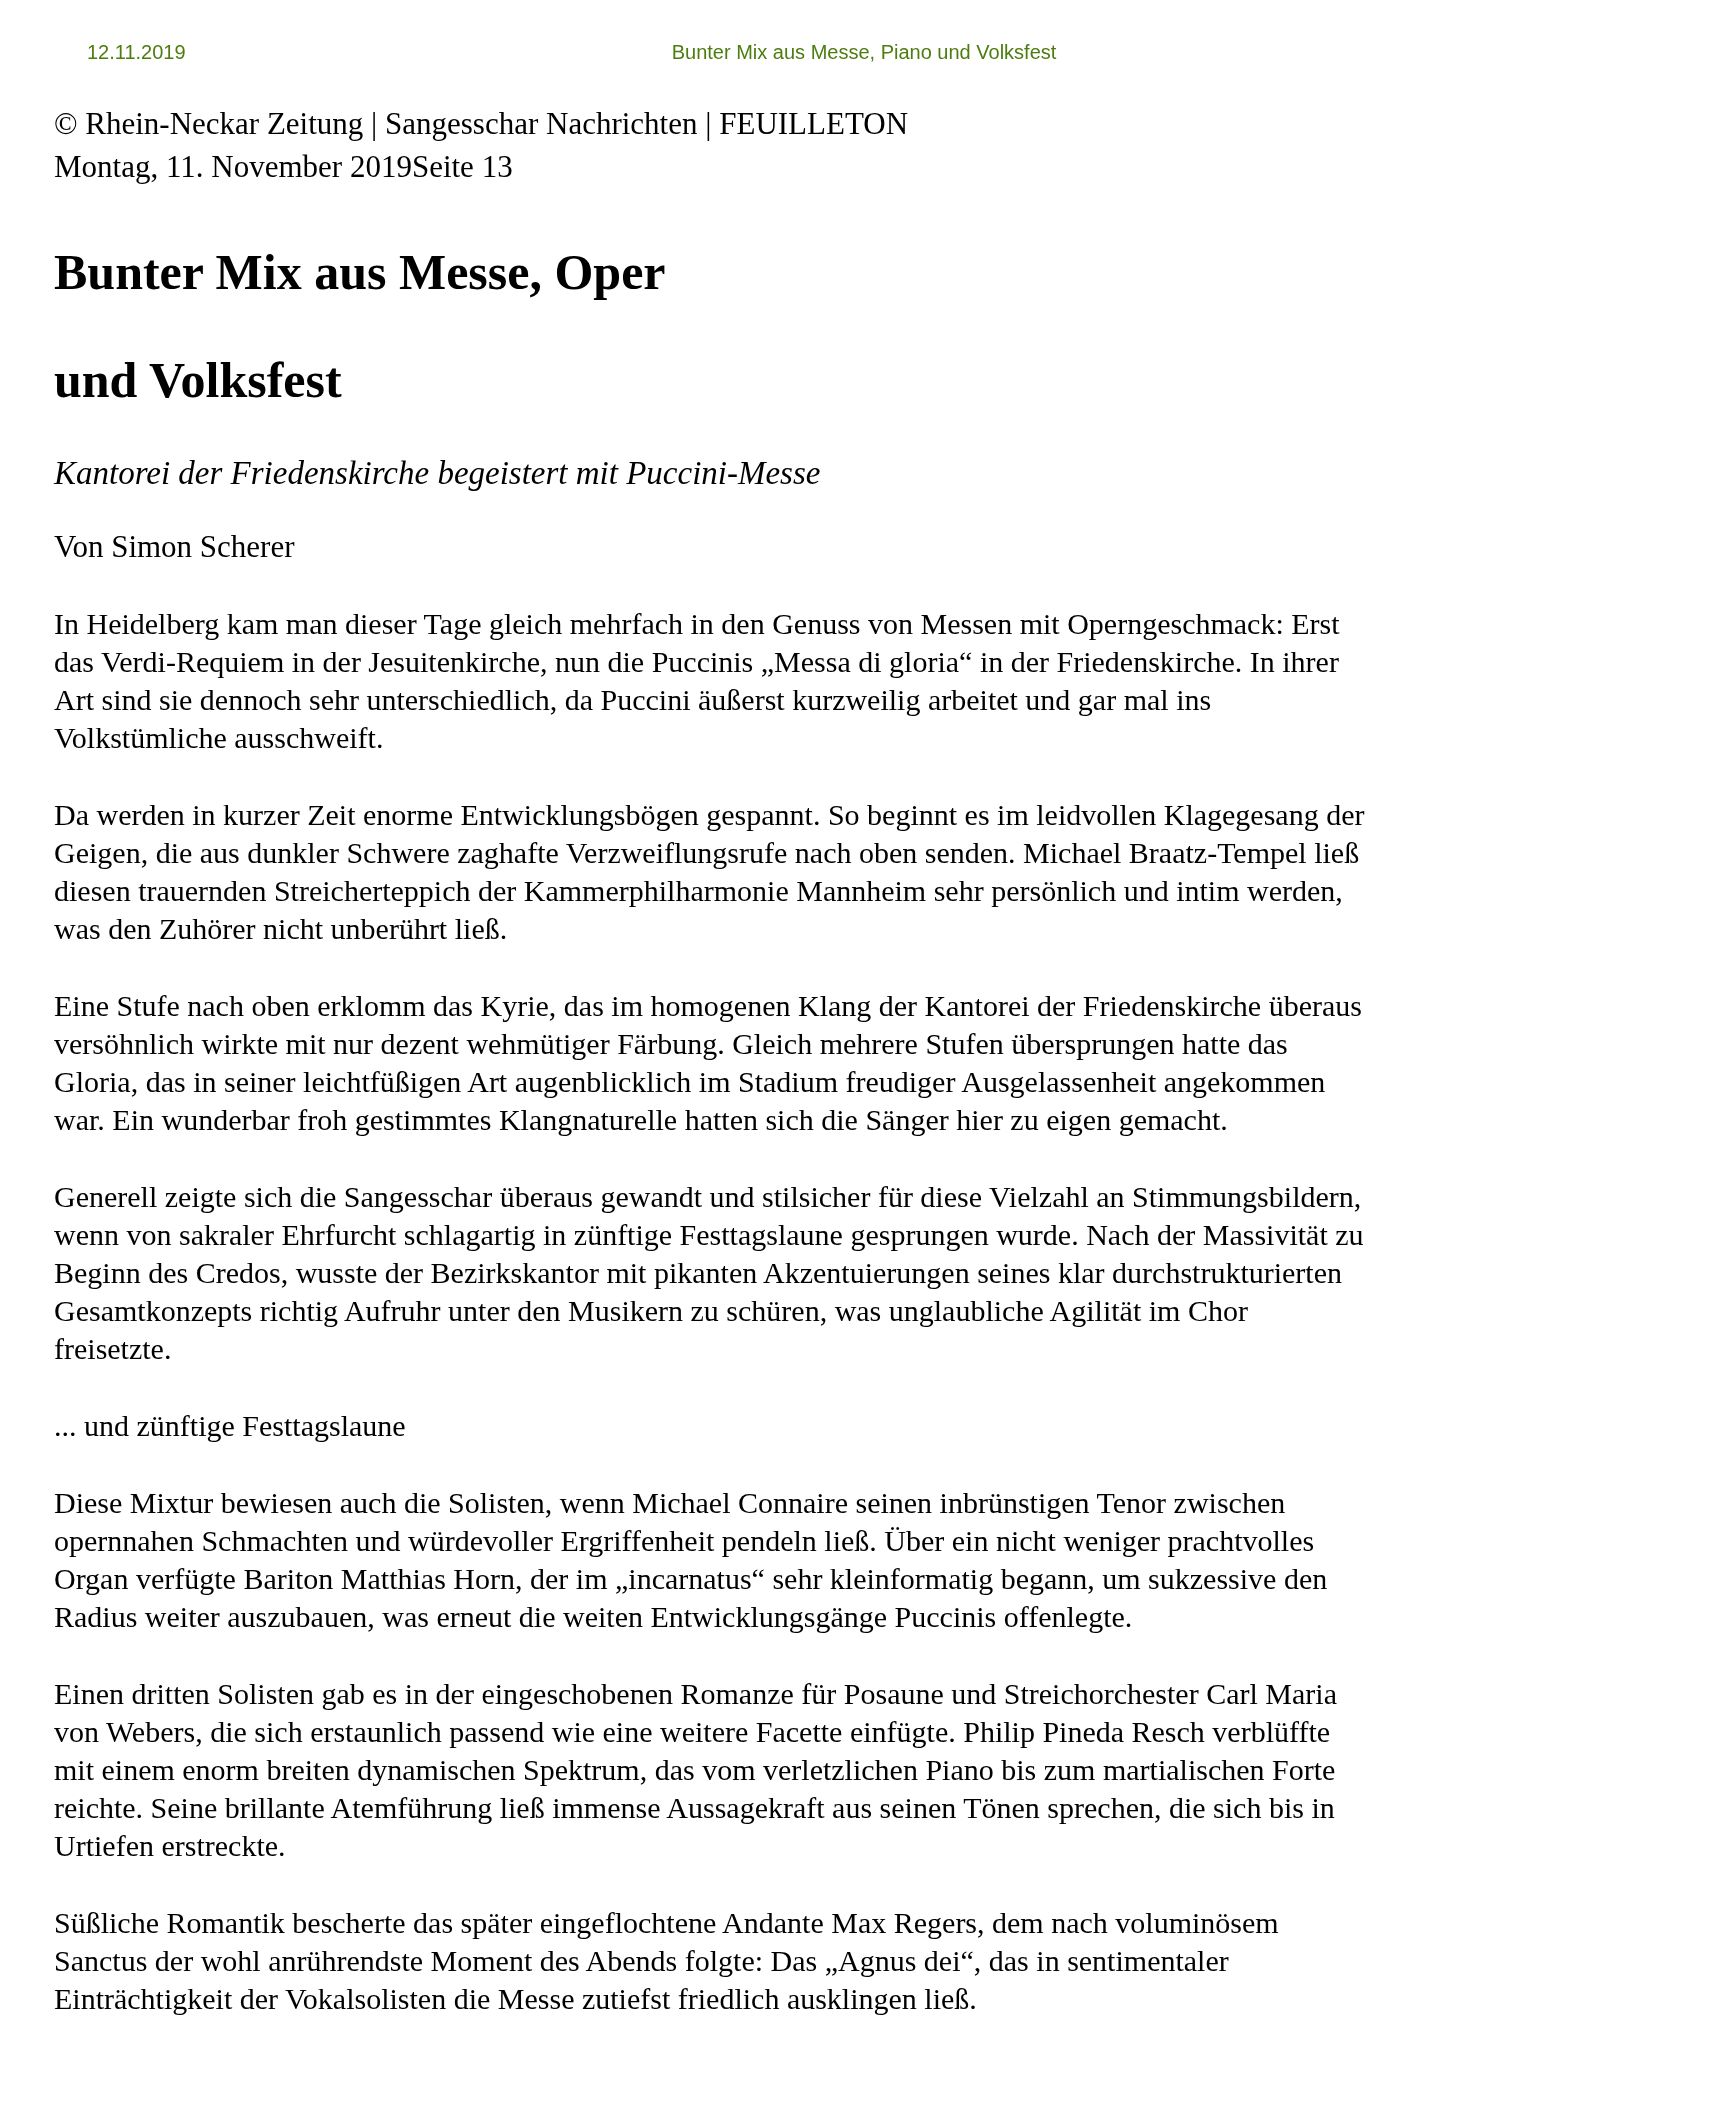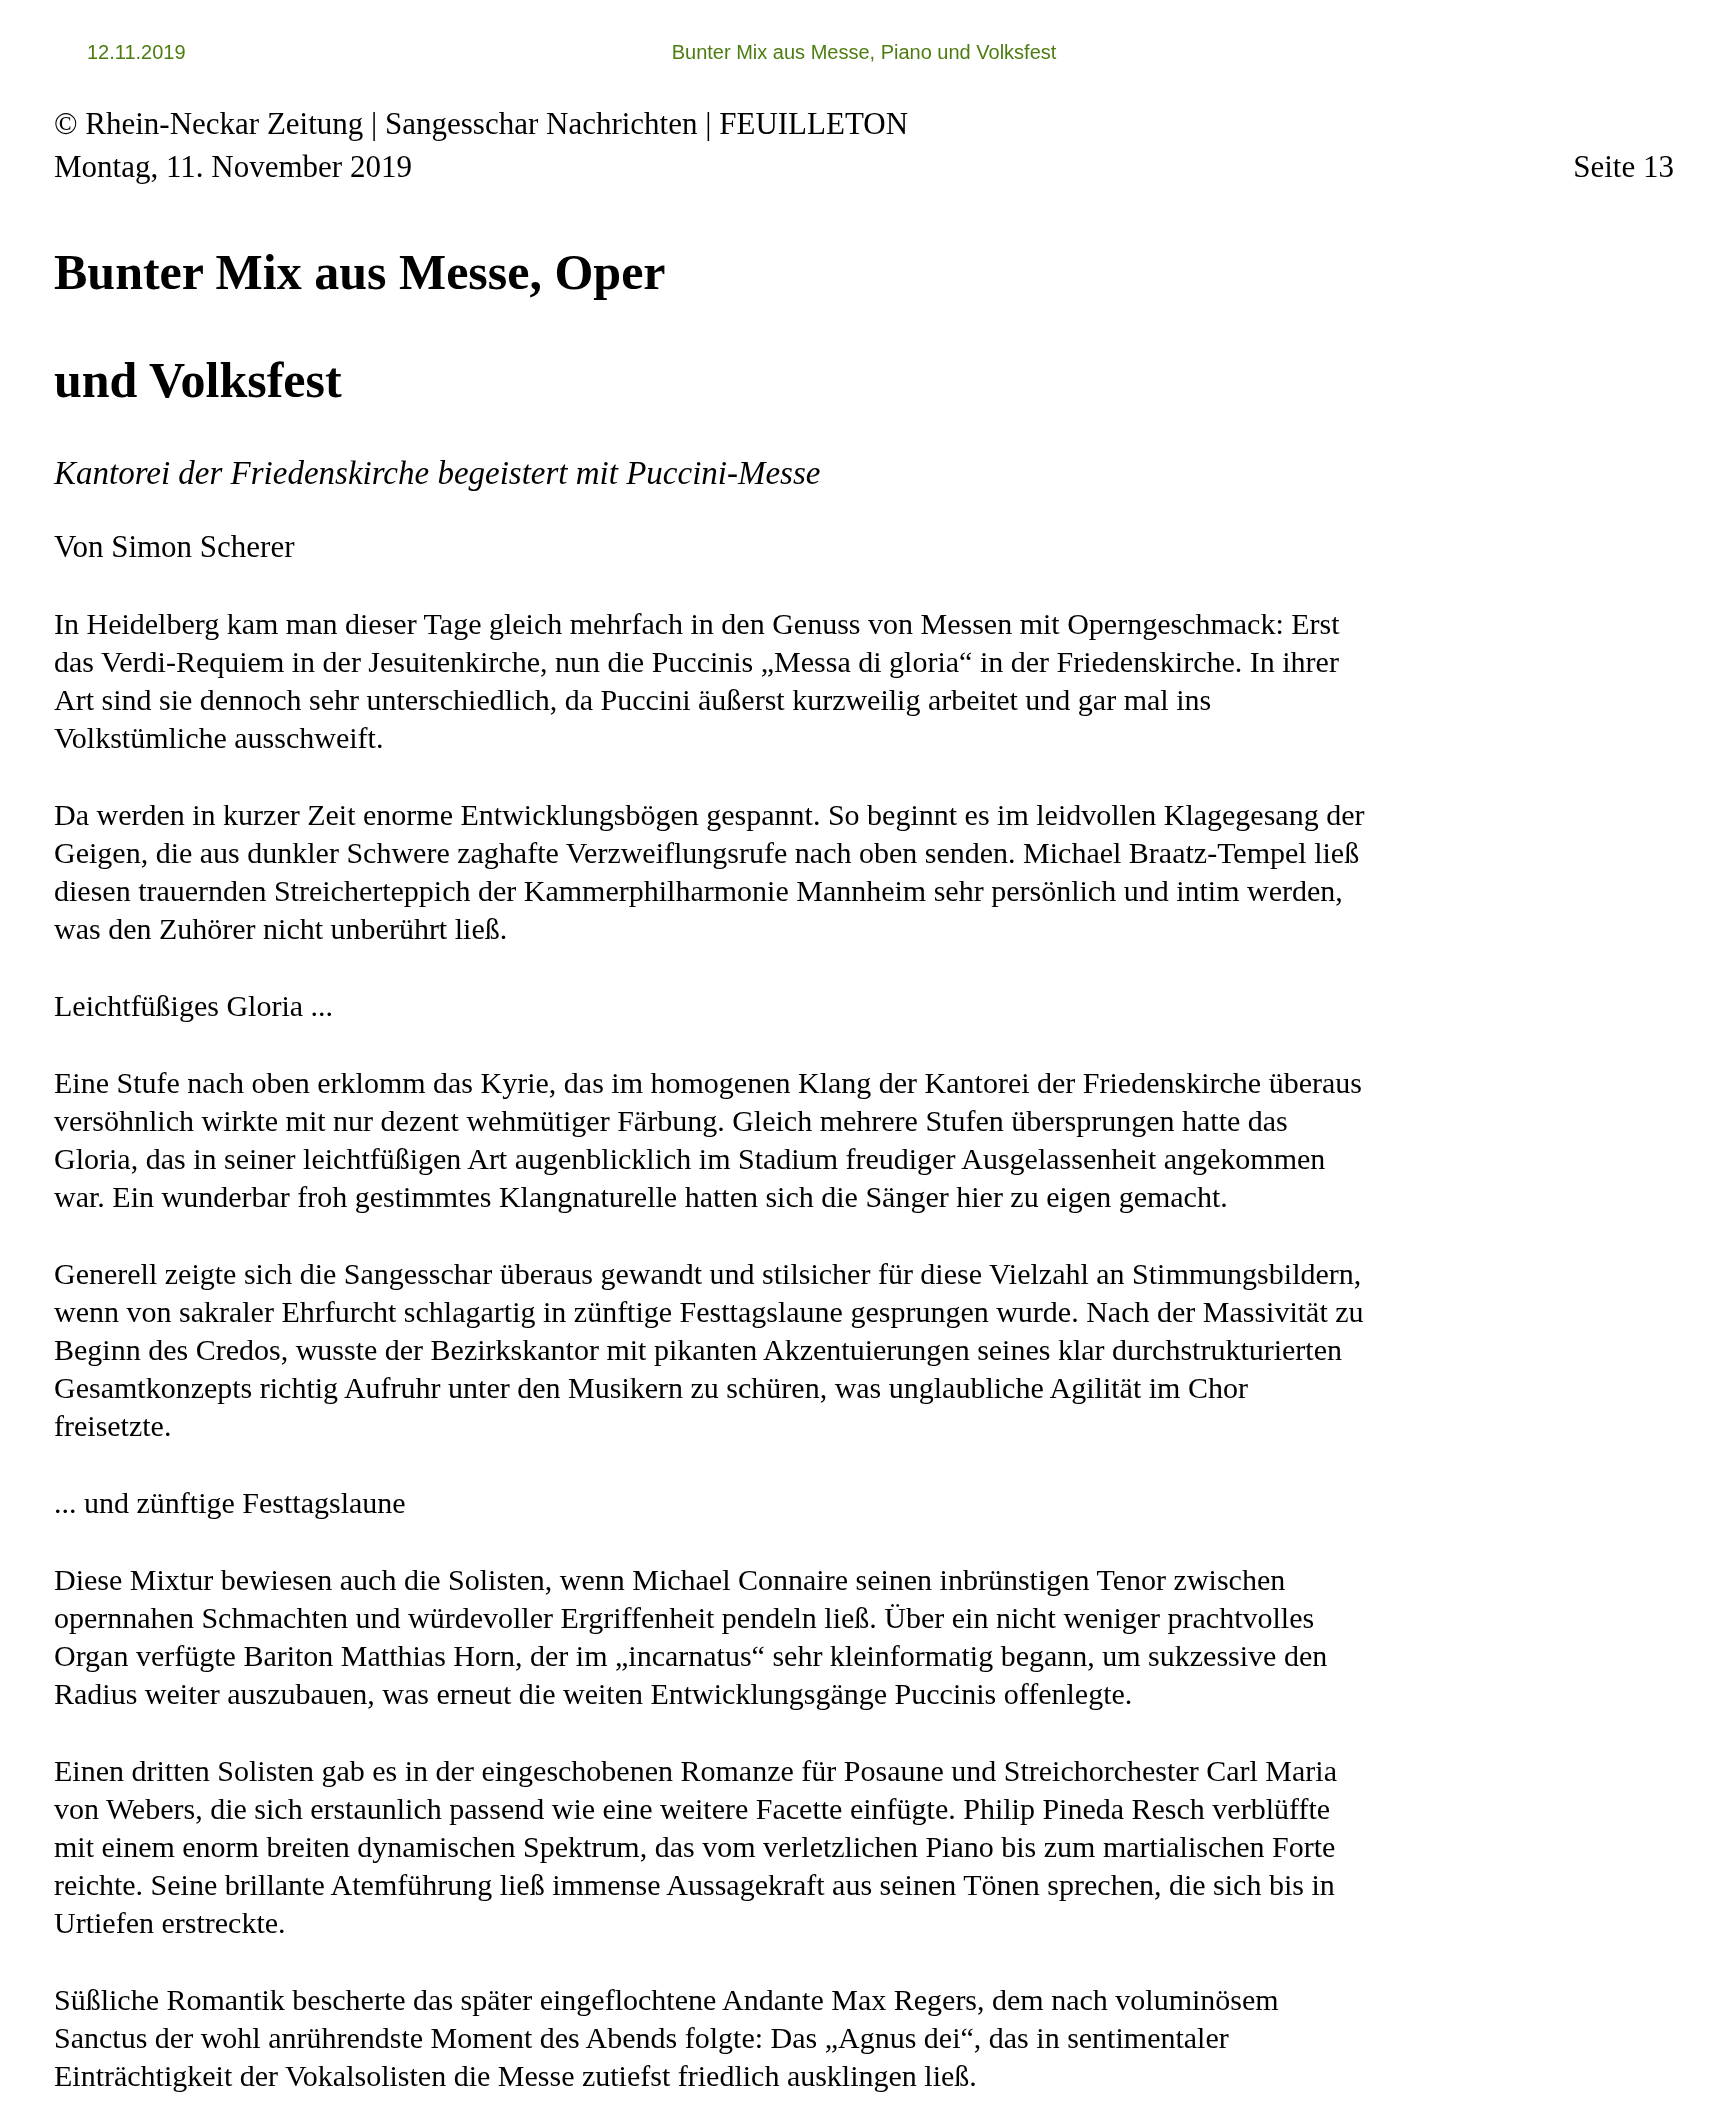--- a/index.html
+++ b/index.html
@@ -46,21 +46,20 @@
     white-space: nowrap;
   }
   
   .masthead {
     margin-top: 38px;
     font-size: 31px;
     line-height: 43px;
   }
   .masthead-row2 {
     display: flex;
-    justify-content: space-between;
     align-items: baseline;
   }
   
   .headline {
     font-weight: bold;
     font-size: 50px;
     line-height: 61px;
   }
   .hl-line1 { margin-top: 54px; white-space: nowrap; }
   .hl-line2 { margin-top: 47px; white-space: nowrap; }
@@ -120,23 +119,20 @@
         <div class="line">das Verdi-Requiem in der Jesuitenkirche, nun die Puccinis „Messa di gloria“ in der Friedenskirche. In ihrer</div>
         <div class="line">Art sind sie dennoch sehr unterschiedlich, da Puccini äußerst kurzweilig arbeitet und gar mal ins</div>
         <div class="line">Volkstümliche ausschweift.</div>
       </div>
       <div class="para">
         <div class="line">Da werden in kurzer Zeit enorme Entwicklungsbögen gespannt. So beginnt es im leidvollen Klagegesang der</div>
         <div class="line">Geigen, die aus dunkler Schwere zaghafte Verzweiflungsrufe nach oben senden. Michael Braatz-Tempel ließ</div>
         <div class="line">diesen trauernden Streicherteppich der Kammerphilharmonie Mannheim sehr persönlich und intim werden,</div>
         <div class="line">was den Zuhörer nicht unberührt ließ.</div>
       </div>
-      <div class="para subhead">
-        <div class="line">Leichtfüßiges Gloria ...</div>
-      </div>
       <div class="para">
         <div class="line">Eine Stufe nach oben erklomm das Kyrie, das im homogenen Klang der Kantorei der Friedenskirche überaus</div>
         <div class="line">versöhnlich wirkte mit nur dezent wehmütiger Färbung. Gleich mehrere Stufen übersprungen hatte das</div>
         <div class="line">Gloria, das in seiner leichtfüßigen Art augenblicklich im Stadium freudiger Ausgelassenheit angekommen</div>
         <div class="line">war. Ein wunderbar froh gestimmtes Klangnaturelle hatten sich die Sänger hier zu eigen gemacht.</div>
       </div>
       <div class="para">
         <div class="line">Generell zeigte sich die Sangesschar überaus gewandt und stilsicher für diese Vielzahl an Stimmungsbildern,</div>
         <div class="line">wenn von sakraler Ehrfurcht schlagartig in zünftige Festtagslaune gesprungen wurde. Nach der Massivität zu</div>
         <div class="line">Beginn des Credos, wusste der Bezirkskantor mit pikanten Akzentuierungen seines klar durchstrukturierten</div>

